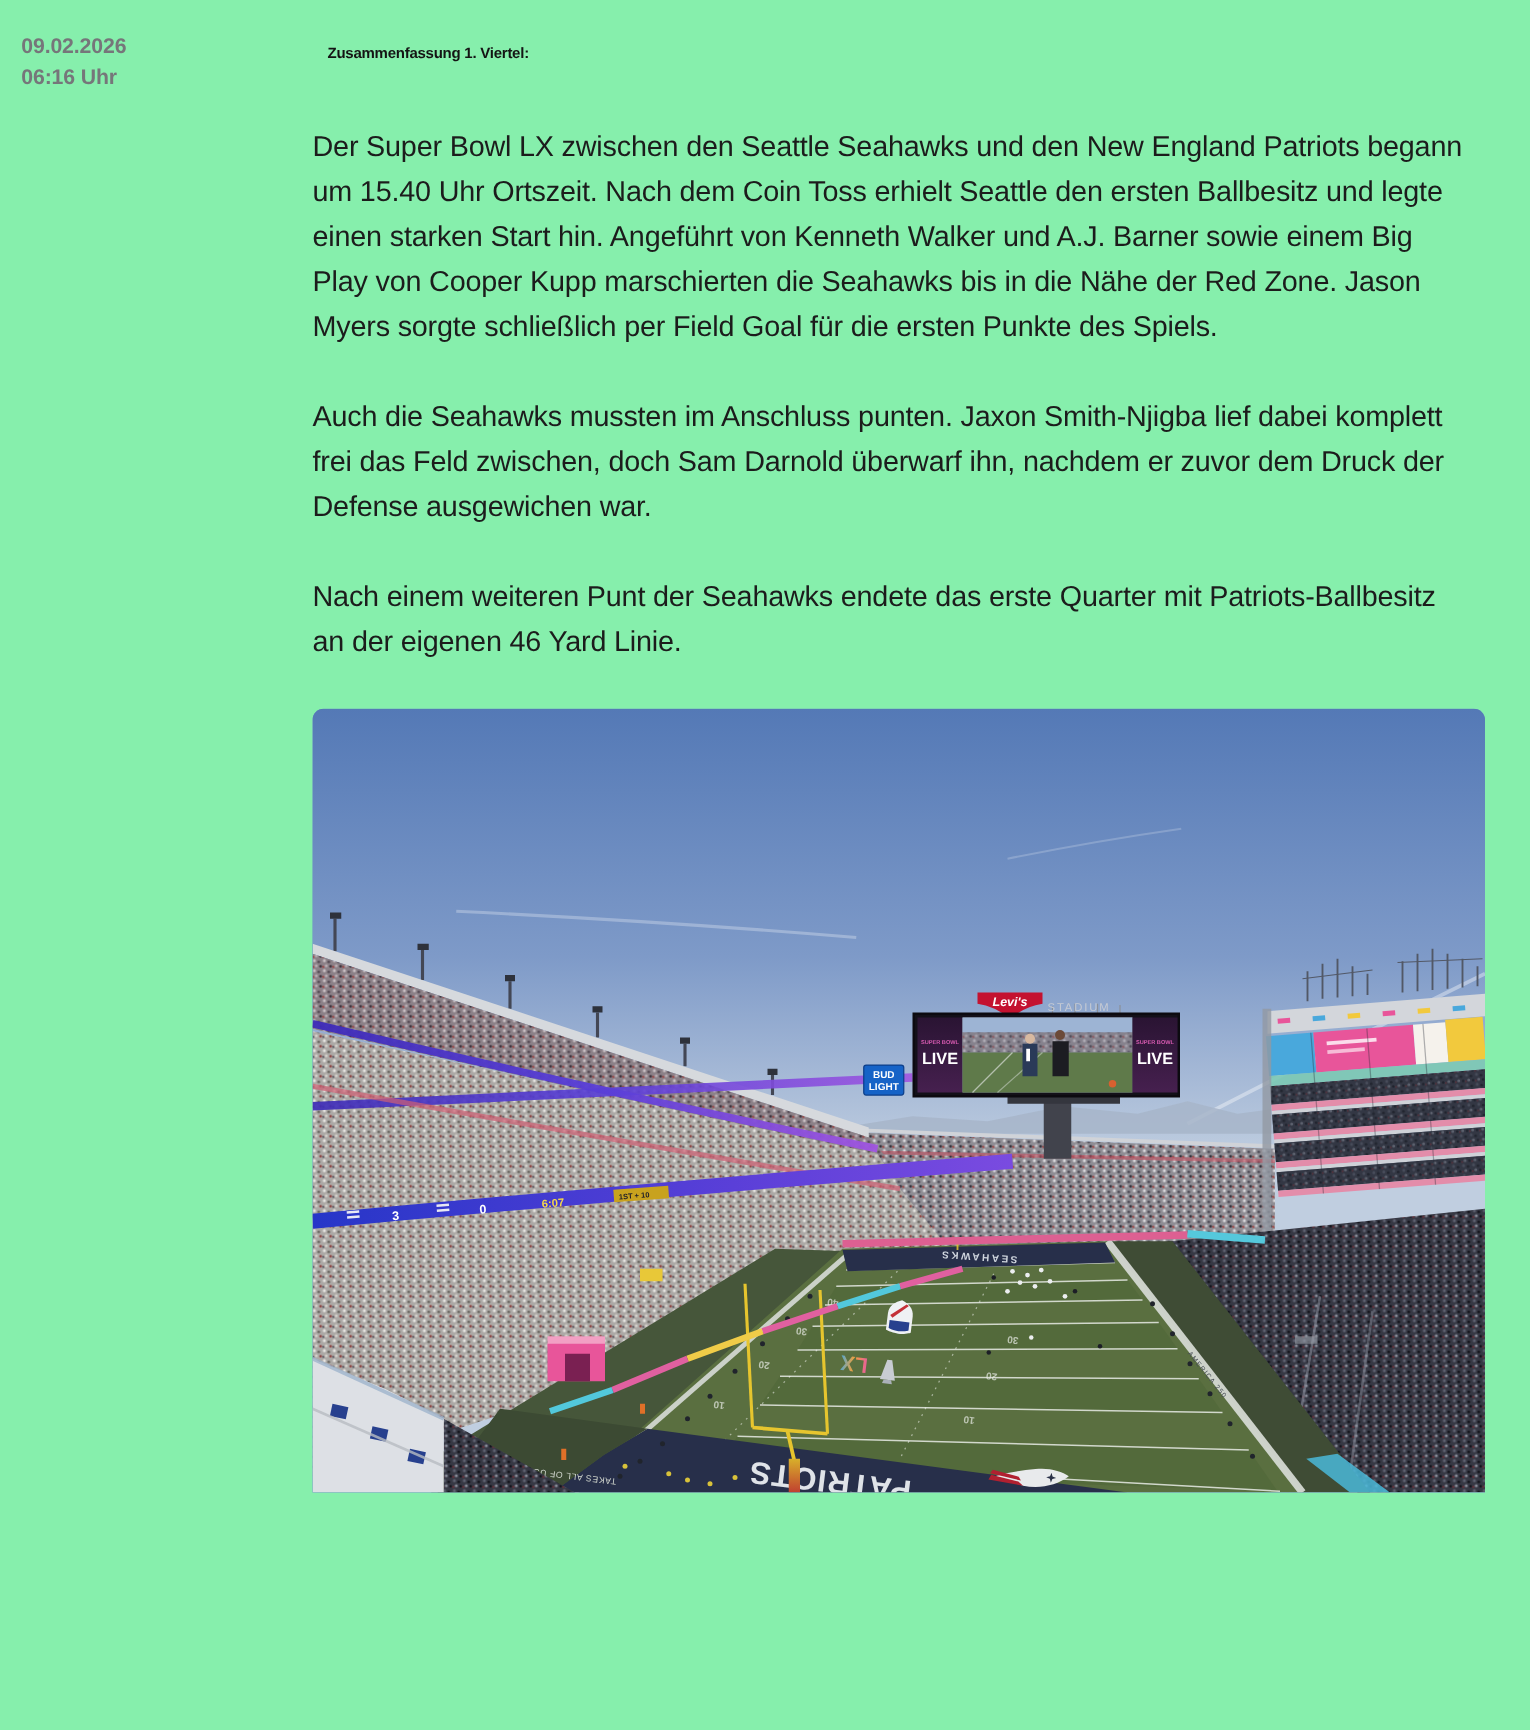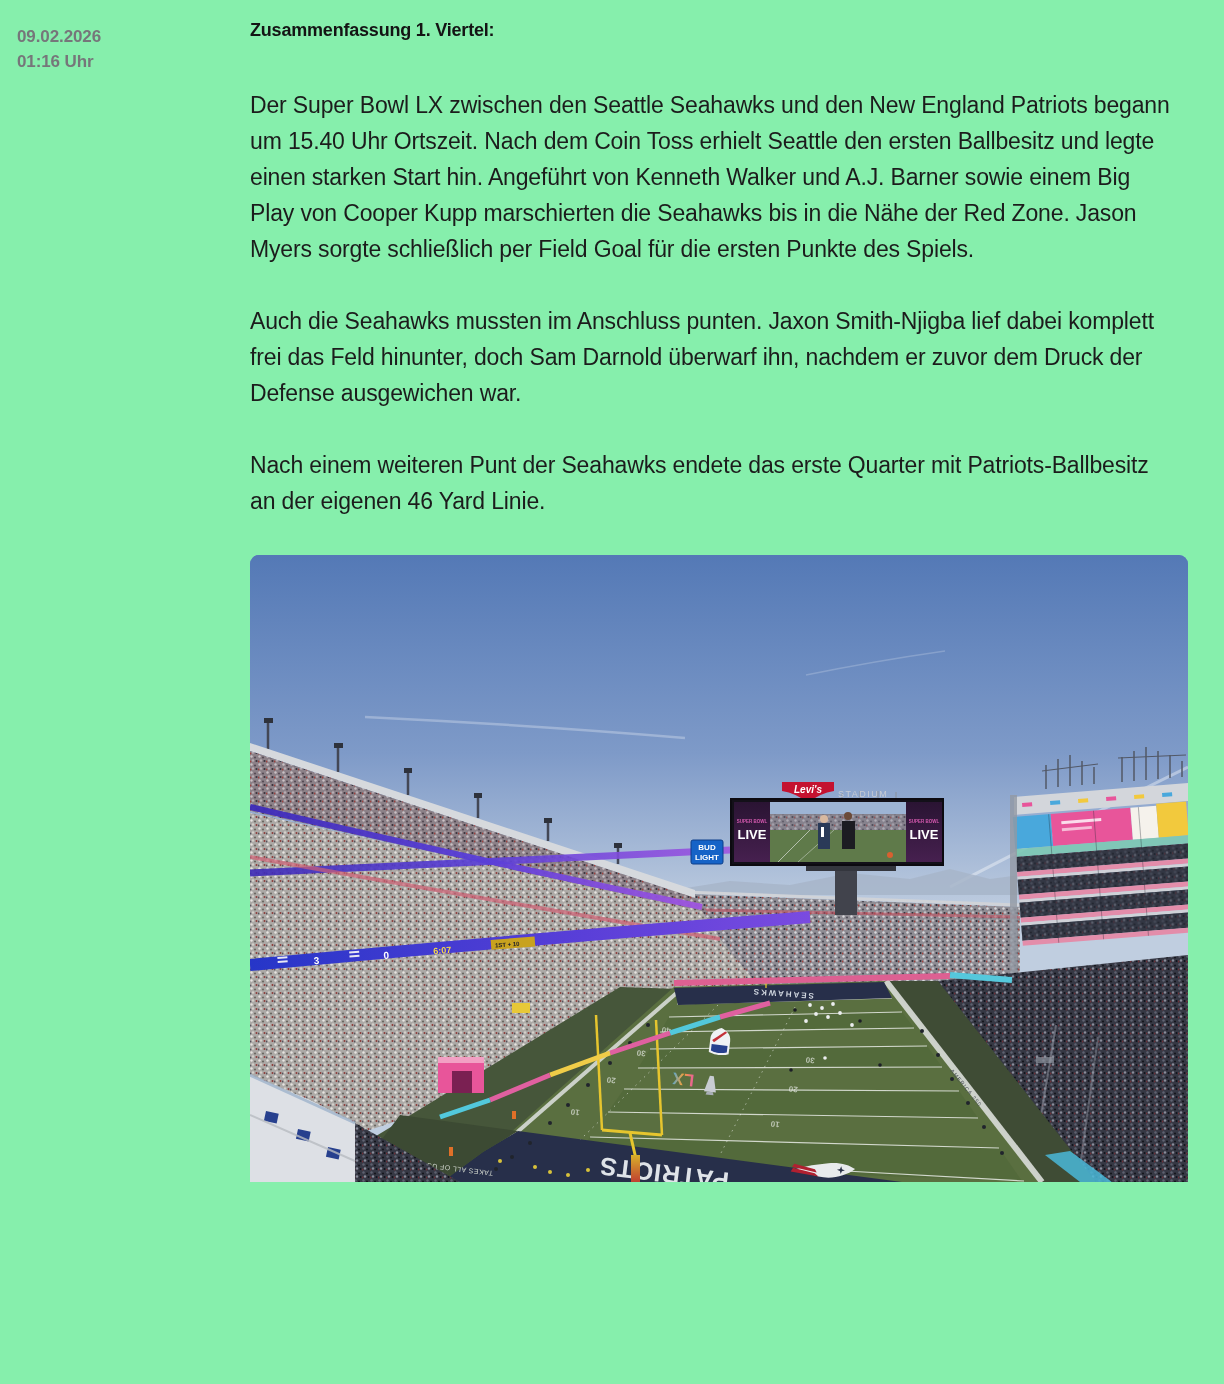--- a/index.html
+++ b/index.html
@@ -1,43 +1,43 @@
 <!DOCTYPE html>
 <html><head>
 <meta charset="utf-8">
 <style>
   html,body{margin:0;padding:0;background:#ffffff;}
   .page{position:relative;width:1224px;height:1384px;overflow:hidden;background:#86efac;
         font-family:"Liberation Sans","DejaVu Sans",sans-serif;-webkit-font-smoothing:antialiased;}
   .timestamp{position:absolute;left:17px;top:24px;color:#76767a;font-size:17px;line-height:25px;
              font-weight:600;letter-spacing:-0.1px;}
   .content{position:absolute;left:250px;top:0;width:938px;}
-  .entry-heading{margin:0;padding-top:17px;font-size:18px;line-height:26px;font-weight:700;
+  .entry-heading{margin:12px;padding-top:17px;font-size:12px;line-height:26px;font-weight:700;
                  color:#141414;letter-spacing:-0.2px;margin-bottom:44px;}
   .entry-paragraph{margin:0 0 36px 0;font-size:23px;line-height:36px;color:#1c1c1c;
                    letter-spacing:-0.15px;max-width:925px;}
   .photo{margin-top:20px;width:938px;height:627px;border-radius:9px 9px 0 0;overflow:hidden;
          background:#6c8fc4;}
   .photo svg{display:block;}
   svg text{font-family:"Liberation Sans","DejaVu Sans",sans-serif;}
 </style>
 </head>
 <body>
 
 <div class="page">
 
   <div class="timestamp">
     <div>09.02.2026</div>
-    <div>01:16 Uhr</div>
+    <div>06:16 Uhr</div>
   </div>
 
   <div class="content">
     <h2 class="entry-heading">Zusammenfassung 1. Viertel:</h2>
     <p class="entry-paragraph">Der Super Bowl LX zwischen den Seattle Seahawks und den New England Patriots begann um 15.40 Uhr Ortszeit. Nach dem Coin Toss erhielt Seattle den ersten Ballbesitz und legte einen starken Start hin. Angeführt von Kenneth Walker und A.J. Barner sowie einem Big Play von Cooper Kupp marschierten die Seahawks bis in die Nähe der Red Zone. Jason Myers sorgte schließlich per Field Goal für die ersten Punkte des Spiels.</p>
-    <p class="entry-paragraph">Auch die Seahawks mussten im Anschluss punten. Jaxon Smith-Njigba lief dabei komplett frei das Feld hinunter, doch Sam Darnold überwarf ihn, nachdem er zuvor dem Druck der Defense ausgewichen war.</p>
+    <p class="entry-paragraph">Auch die Seahawks mussten im Anschluss punten. Jaxon Smith-Njigba lief dabei komplett frei das Feld zwischen, doch Sam Darnold überwarf ihn, nachdem er zuvor dem Druck der Defense ausgewichen war.</p>
     <p class="entry-paragraph">Nach einem weiteren Punt der Seahawks endete das erste Quarter mit Patriots-Ballbesitz an der eigenen 46 Yard Linie.</p>
 
     <div class="photo">
       <svg width="938" height="627" viewBox="0 0 938 627" xmlns="http://www.w3.org/2000/svg">
         <defs>
           <linearGradient id="gradSky" x1="0" y1="0" x2="0" y2="360" gradientUnits="userSpaceOnUse">
             <stop offset="0" stop-color="#5479b6"></stop>
             <stop offset="0.55" stop-color="#7e9ac8"></stop>
             <stop offset="1" stop-color="#c0cee0"></stop>
           </linearGradient>

